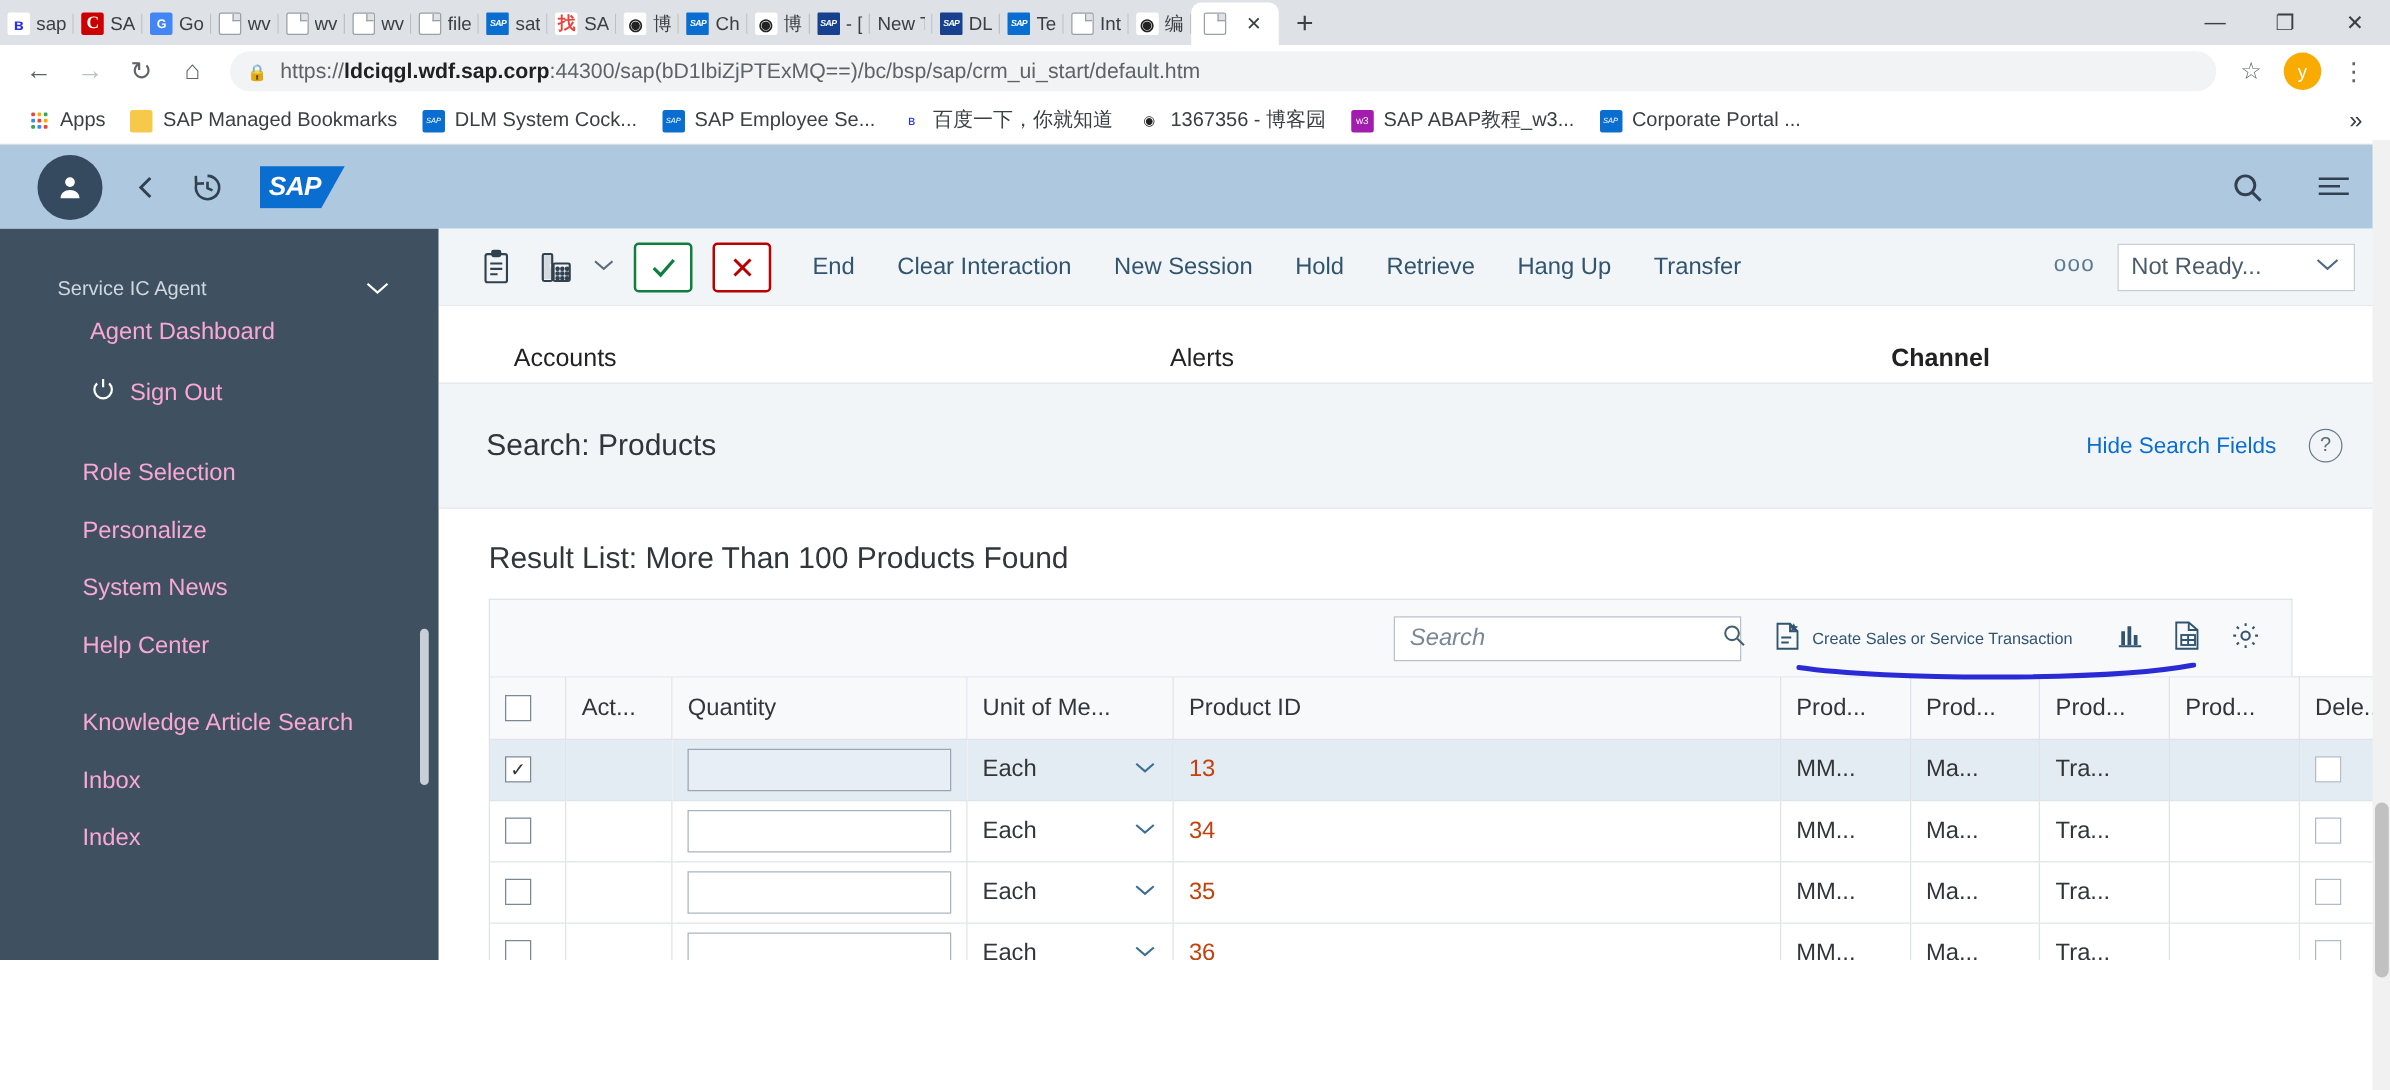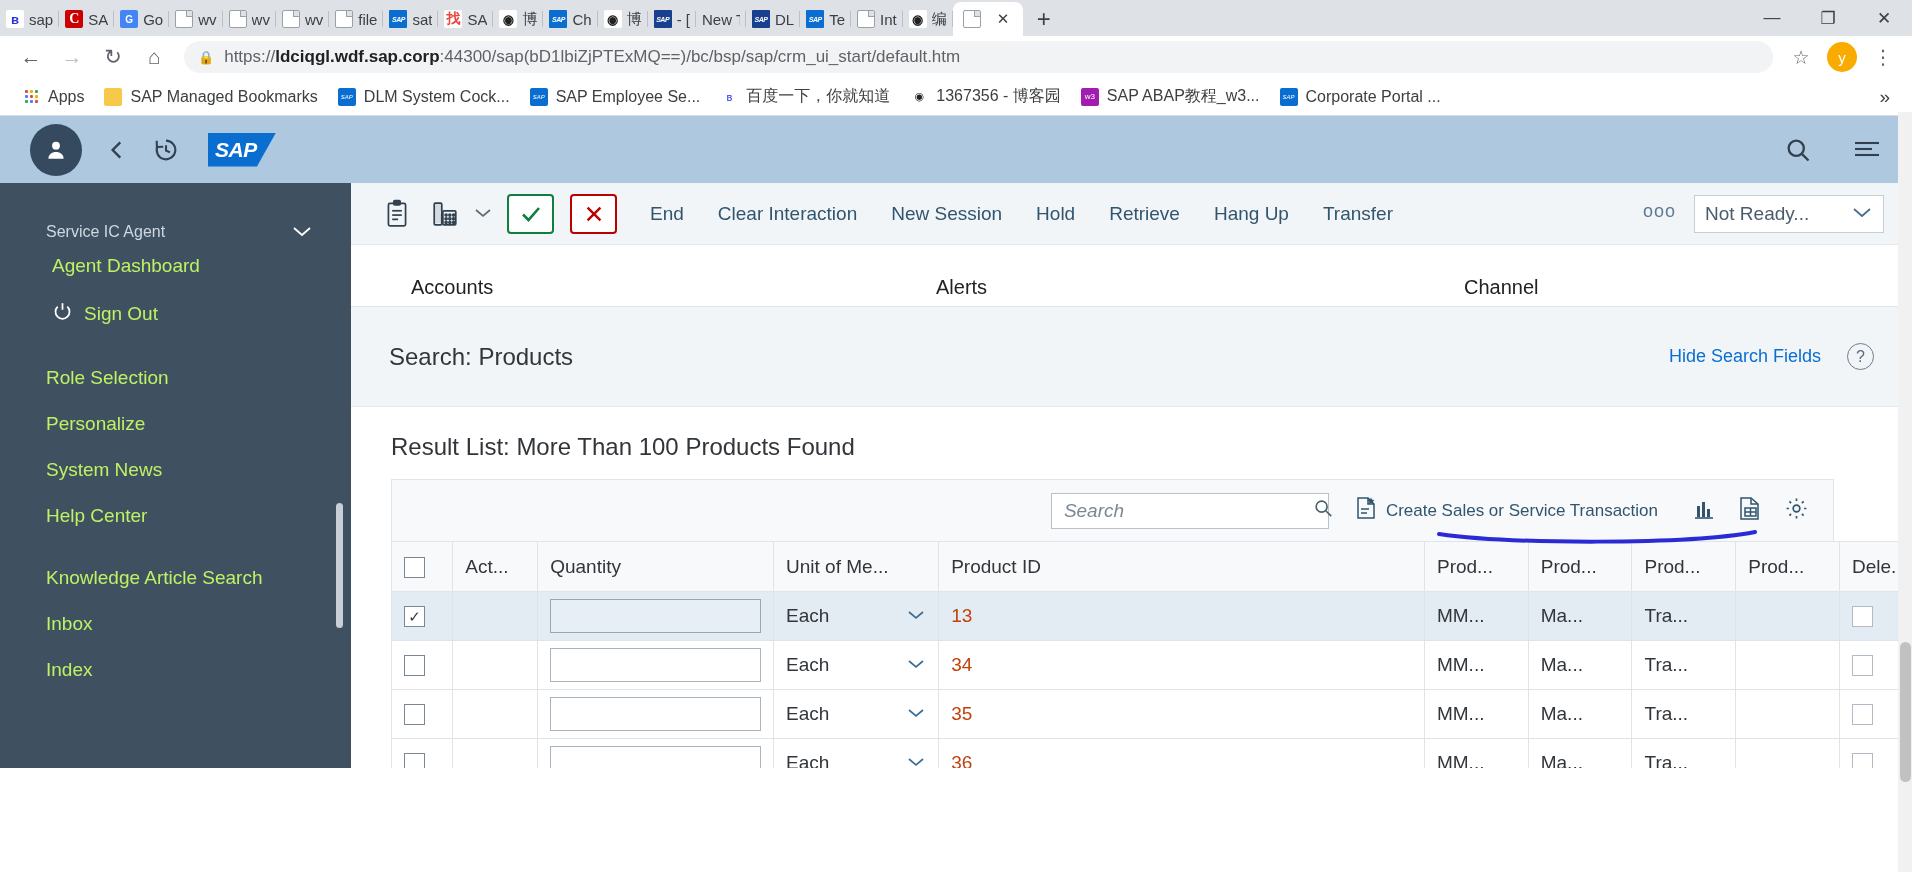--- a/index.html
+++ b/index.html
@@ -127,22 +127,22 @@
 
   .sidebar {
     width:351px; background:#3f5161; color:#fff; flex:0 0 351px;
     padding-top:28px; position:relative;
   }
   .sb-user { font-size:25px; padding:0 46px 0 46px; font-weight:400; }
   .sb-role-row { display:flex; align-items:center; padding:10px 24px 0 46px; }
   .sb-role { font-size:16px; color:#cfd8e0; flex:1; }
   .sb-chev { font-size:19px; color:#fff; padding-right:14px; }
   .sb-item {
-    font-size:19px; padding:12px 46px; color:#bef264; display:flex;
-    align-items:center; gap:11px; white-space:nowrap;
+    font-size:19px; padding:12px 46px; color:#f9a8d4; display:flex;
+    align-items:center; gap:11px; white-space:nowrap;margin-left:20px;
   }
   .sb-item.sub { padding-left:52px; }
   .sb-gap { height:16px; }
   .sb-scroll {
     position:absolute; right:8px; top:320px; width:7px; height:125px;
     background:#c8cfd6; border-radius:4px;
   }
 
   .content { flex:1; background:#fff; position:relative; overflow:hidden; }
 
@@ -201,21 +201,21 @@
     width:278px; height:36px; background:#fff; border:1px solid #b9c2cb;
     display:flex; align-items:center; padding:0 10px;
   }
   .srch-box input {
     flex:1; border:none; outline:none; font-size:19px; color:#5a6b7b;
     font-family:"Liberation Sans", sans-serif; font-style:italic; background:transparent;
   }
   .srch-box input::placeholder { color:#7a8896; font-style:italic; }
   .mag { color:#45606f; font-size:17px; }
   .create-link {
-    display:flex; align-items:center; gap:9px; font-size:17px; color:#31556e;
+    display:flex; align-items:center; gap:9px; font-size:13px; color:#31556e;
     margin-left:26px; white-space:nowrap; position:relative;
   }
   .tb-icons { display:flex; align-items:center; gap:22px; margin-left:34px; }
 
   .scribble {
     position:absolute; left:1045px; top:50px; width:320px; height:16px;
     pointer-events:none;
   }
 
   table.grid { border-collapse:collapse; width:1692px; table-layout:fixed; }
@@ -565,21 +565,21 @@
                   </svg>
               </span>
             </div>
           </div>
         </div>
 
         <div class="navtabs">
           <div id="navtab-host">
               <div class="navtab" style="left: 60px;">Accounts</div>
               <div class="navtab" style="left: 585px;">Alerts</div>
-              <div class="navtab" style="left: 1113px;">Channel</div>
+              <div class="navtab" style="left: 1162px; font-weight: bold;">Channel</div>
             </div>
         </div>
 
         <div class="search-panel">
           <div class="sp-title">Search: Products</div>
           <div class="sp-right">
             <div class="sp-link">Hide Search Fields</div>
             <div class="help-circ">?</div>
           </div>
         </div>

